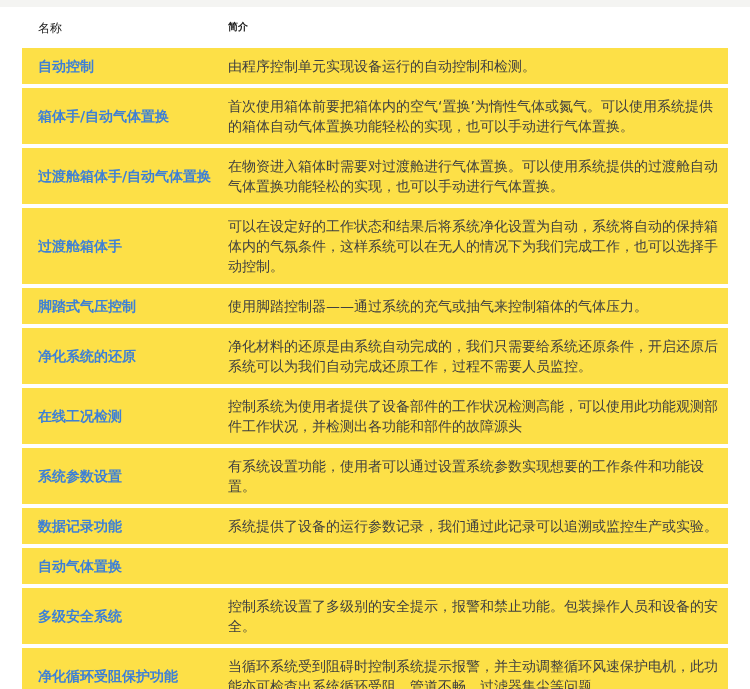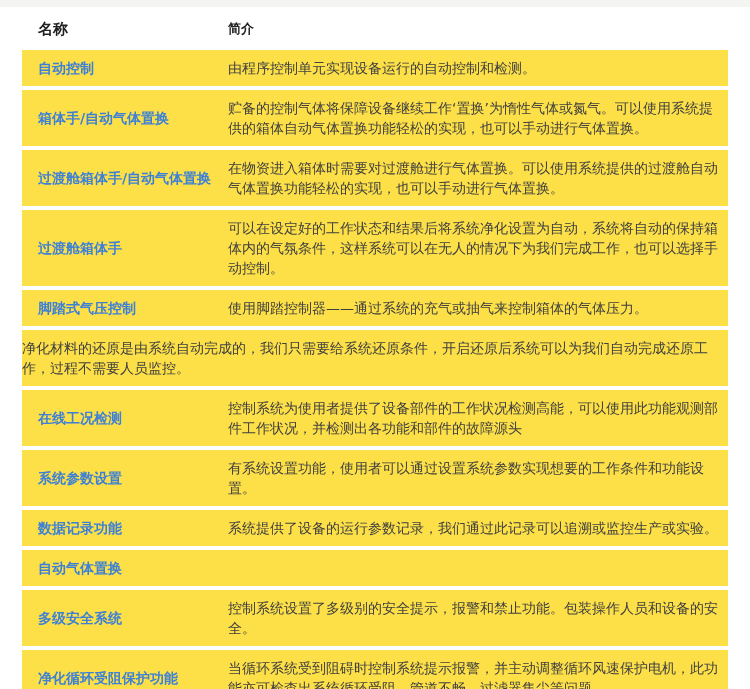--- a/index.html
+++ b/index.html
@@ -17,27 +17,27 @@
     margin: 0 22px;
     width: 706px;
   }
   .header-row {
     display: flex;
     padding: 13px 0 11px 0;
   }
   .hname {
     width: 206px;
     padding-left: 16px;
-    font-size: 15px;
-    font-weight: bold;
+    font-size: 12px;
+    font-weight: normal;
     color: #222222;
   }
   .hdesc {
     flex: 1;
-    font-size: 13px;
+    font-size: 10px;
     font-weight: bold;
     color: #222222;
   }
   .row {
     display: flex;
     align-items: center;
     margin-bottom: 4px;
     background: #fde047;
   }
   .row.alt {
@@ -84,21 +84,21 @@
     <div class="cell-name">
       <a class="feature-link">自动控制</a>
     </div>
     <div class="cell-desc">由程序控制单元实现设备运行的自动控制和检测。</div>
   </div>
 
   <div class="row">
     <div class="cell-name">
       <a class="feature-link">箱体手/自动气体置换</a>
     </div>
-    <div class="cell-desc">贮备的控制气体将保障设备继续工作‘置换’为惰性气体或氮气。可以使用系统提供的箱体自动气体置换功能轻松的实现，也可以手动进行气体置换。</div>
+    <div class="cell-desc">首次使用箱体前要把箱体内的空气‘置换’为惰性气体或氮气。可以使用系统提供的箱体自动气体置换功能轻松的实现，也可以手动进行气体置换。</div>
   </div>
 
   <div class="row alt">
     <div class="cell-name">
       <a class="feature-link">过渡舱箱体手/自动气体置换</a>
     </div>
     <div class="cell-desc">在物资进入箱体时需要对过渡舱进行气体置换。可以使用系统提供的过渡舱自动气体置换功能轻松的实现，也可以手动进行气体置换。</div>
   </div>
 
   <div class="row">
@@ -109,20 +109,23 @@
   </div>
 
   <div class="row alt">
     <div class="cell-name">
       <a class="feature-link">脚踏式气压控制</a>
     </div>
     <div class="cell-desc">使用脚踏控制器——通过系统的充气或抽气来控制箱体的气体压力。</div>
   </div>
 
   <div class="row">
+    <div class="cell-name">
+      <a class="feature-link">净化系统的还原</a>
+    </div>
     <div class="cell-desc">净化材料的还原是由系统自动完成的，我们只需要给系统还原条件，开启还原后系统可以为我们自动完成还原工作，过程不需要人员监控。</div>
   </div>
 
   <div class="row alt">
     <div class="cell-name">
       <a class="feature-link">在线工况检测</a>
     </div>
     <div class="cell-desc">控制系统为使用者提供了设备部件的工作状况检测高能，可以使用此功能观测部件工作状况，并检测出各功能和部件的故障源头</div>
   </div>
 

